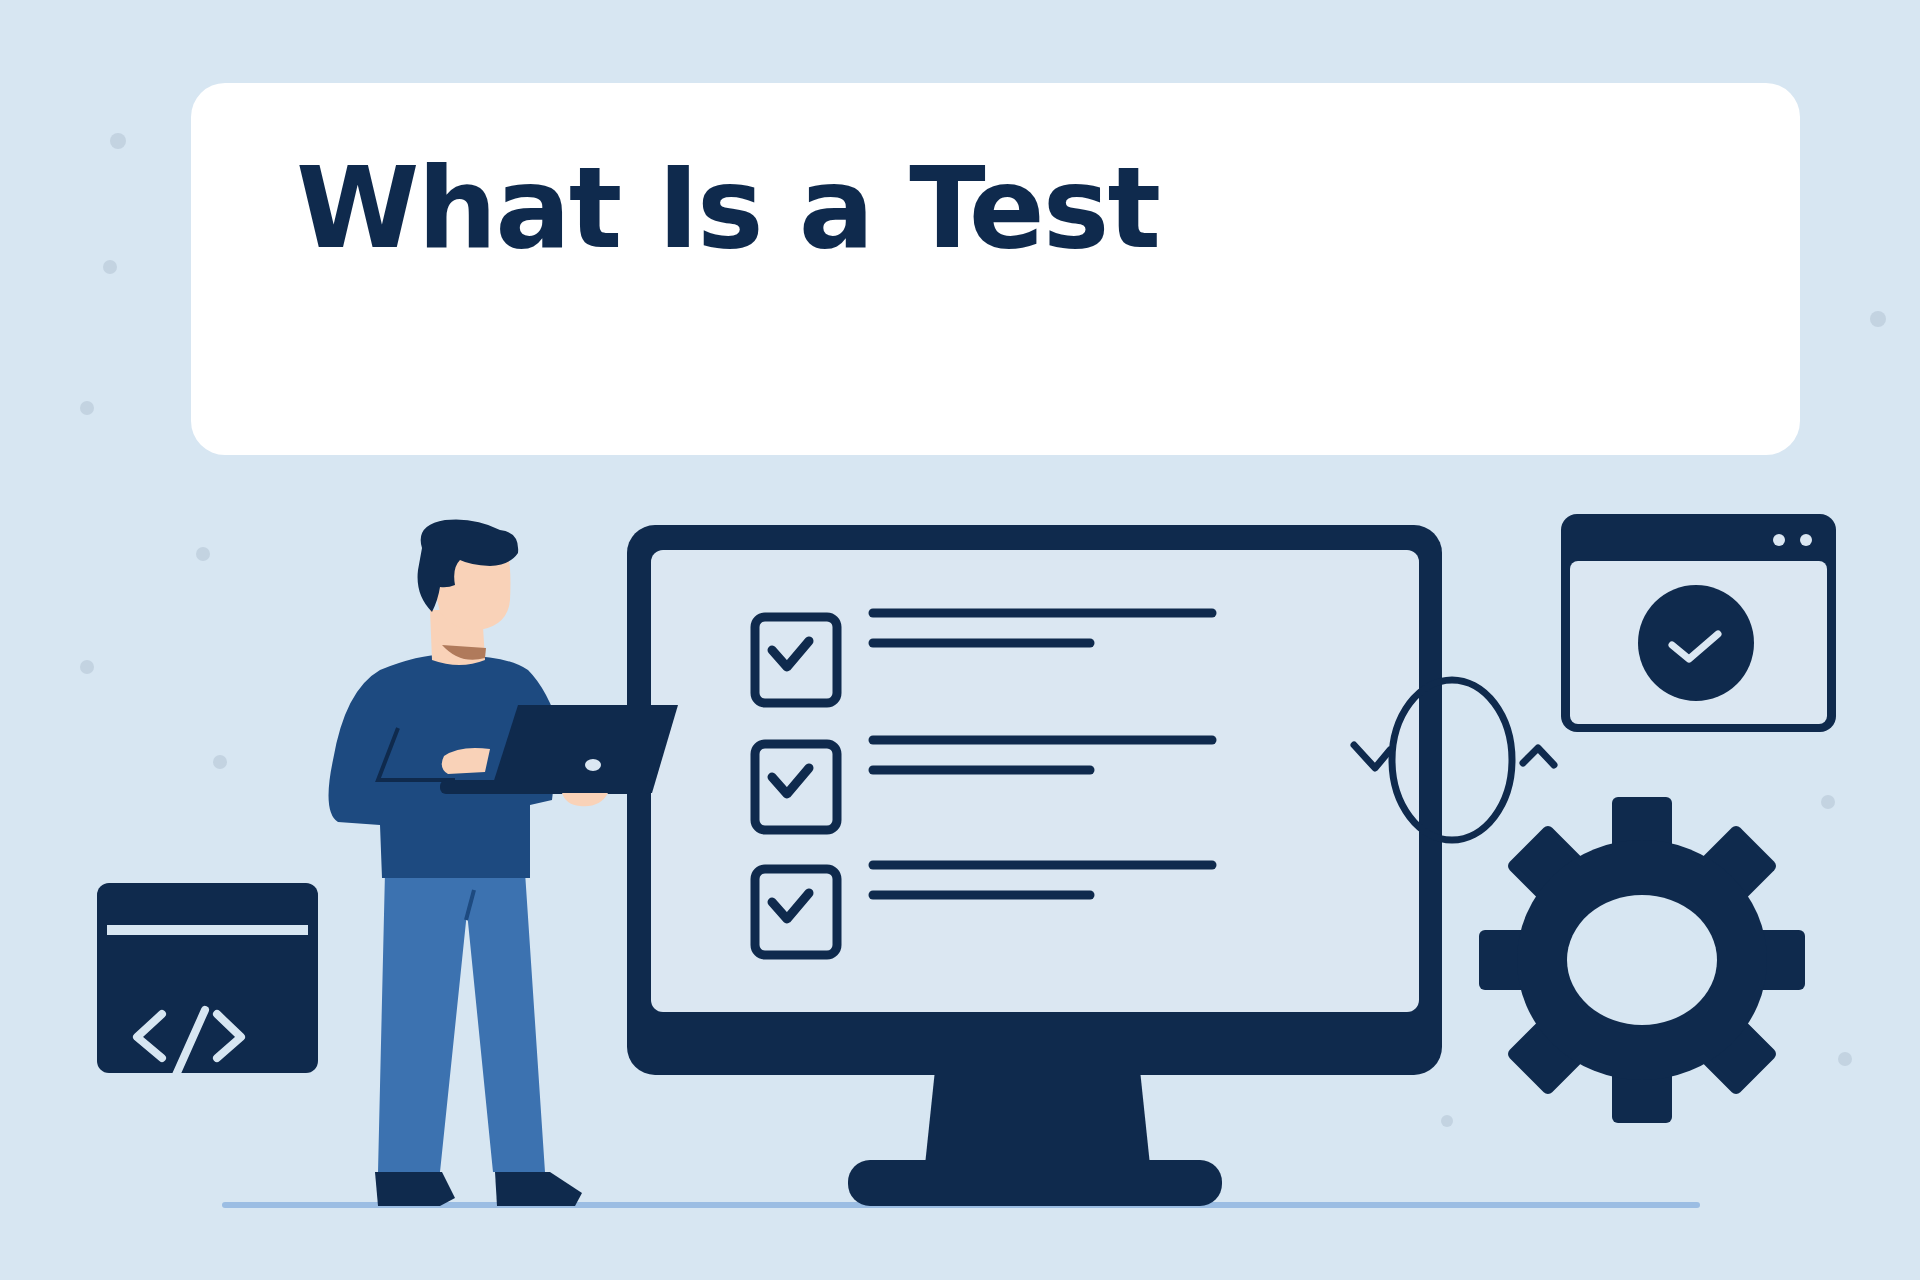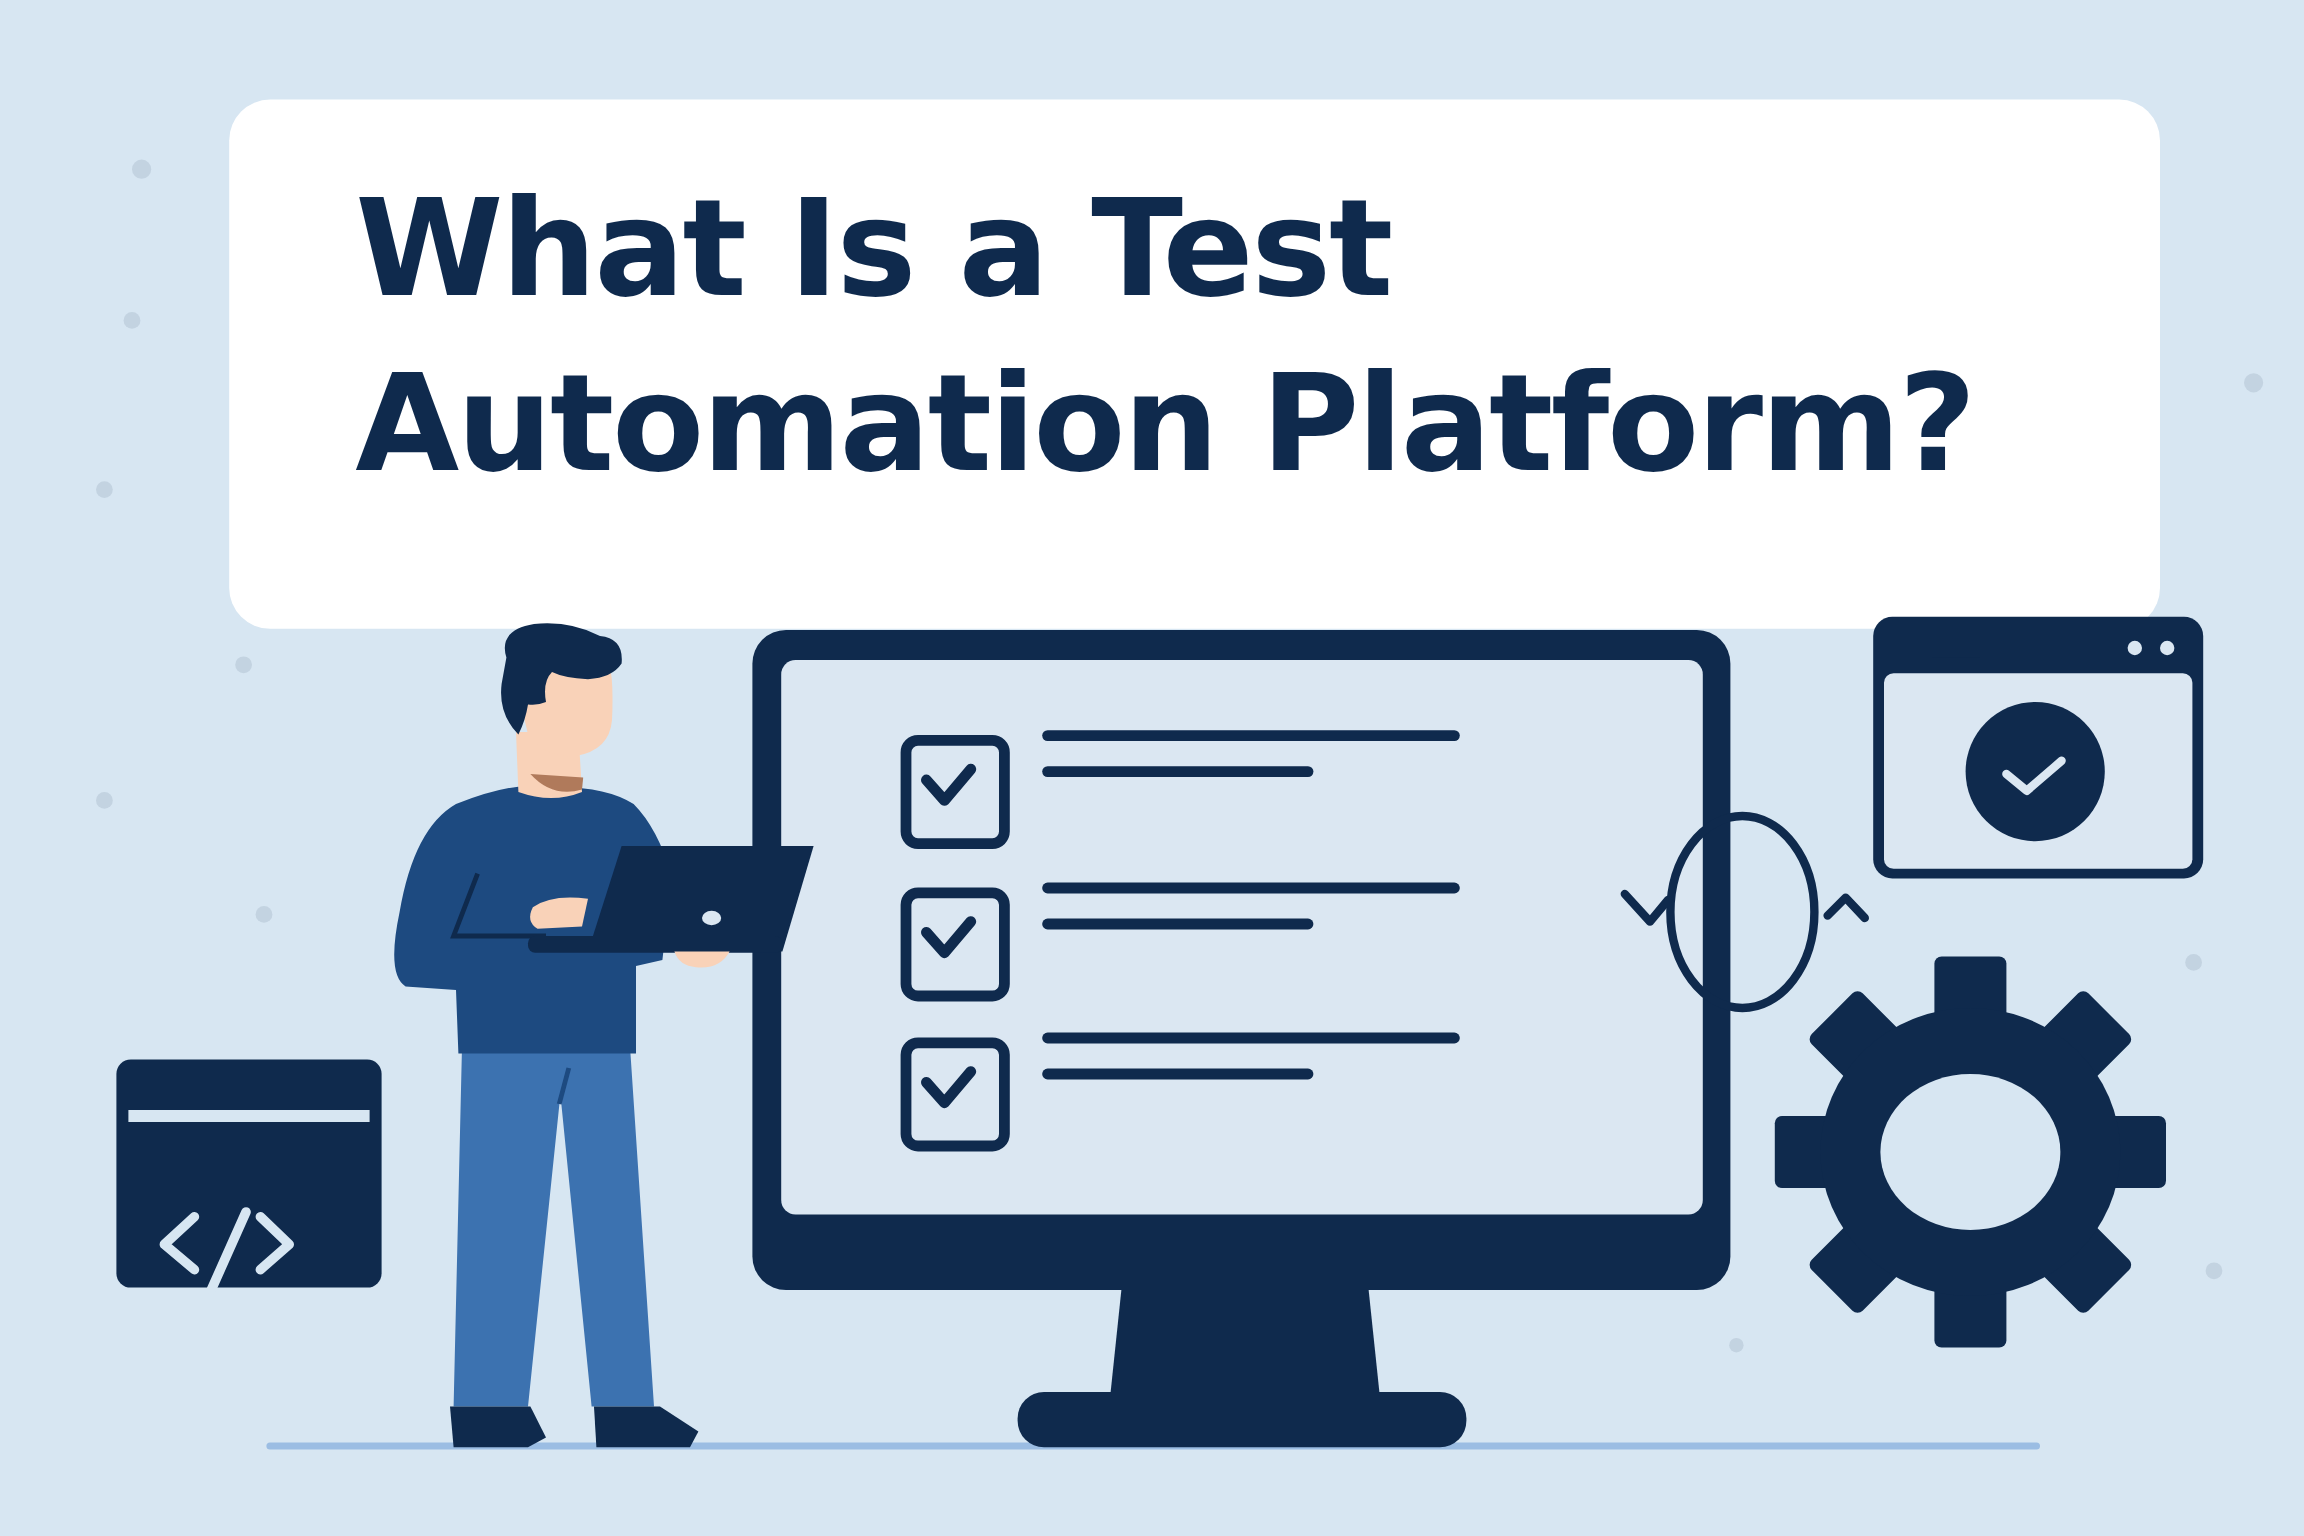--- a/index.html
+++ b/index.html
@@ -4,21 +4,21 @@
 <style>
   html, body { margin: 0; padding: 0; }
   body {
     width: 1920px; height: 1280px; overflow: hidden;
     background: #d7e6f2;
     position: relative;
     font-family: "Liberation Sans", "DejaVu Sans", sans-serif;
   }
   .dot { position: absolute; border-radius: 50%; background: #c3d3e1; }
   .title-card {
-    position: absolute; left: 191px; top: 83px; width: 1609px; height: 441px;
+    position: absolute; left: 191px; top: 83px; width: 1609px; height: 372px;
     background: #ffffff; border-radius: 34px;
   }
   .title {
     position: absolute; left: 105px; top: 52px; margin: 0;
     font-family: "DejaVu Sans", sans-serif; font-weight: bold;
     font-size: 112px; line-height: 146px; letter-spacing: -2px;
     color: #0f2a4d;
   }
   .title span { display: block; }
   svg.scene { position: absolute; left: 0; top: 0; }
@@ -34,21 +34,20 @@
 <div class="dot" style="left:213px;top:755px;width:14px;height:14px;"></div>
 <div class="dot" style="left:1870px;top:311px;width:16px;height:16px;"></div>
 <div class="dot" style="left:1648px;top:630px;width:12px;height:12px;"></div>
 <div class="dot" style="left:1821px;top:795px;width:14px;height:14px;"></div>
 <div class="dot" style="left:1838px;top:1052px;width:14px;height:14px;"></div>
 <div class="dot" style="left:1441px;top:1115px;width:12px;height:12px;"></div>
 
 <div class="title-card">
   <h1 class="title">
     <span>What Is a Test</span>
-    <span>Automation Platform?</span>
   </h1>
 </div>
 
 <svg class="scene" width="1920" height="1280" viewBox="0 0 1920 1280">
 
   <rect x="222" y="1202" width="1478" height="6" rx="3" fill="#9bbde3"></rect>
 
   <g>
     <path d="M935 1070 L1140 1070 L1150 1165 L925 1165 Z" fill="#0f2a4d"></path>
     <rect x="848" y="1160" width="374" height="46" rx="22" fill="#0f2a4d"></rect>

